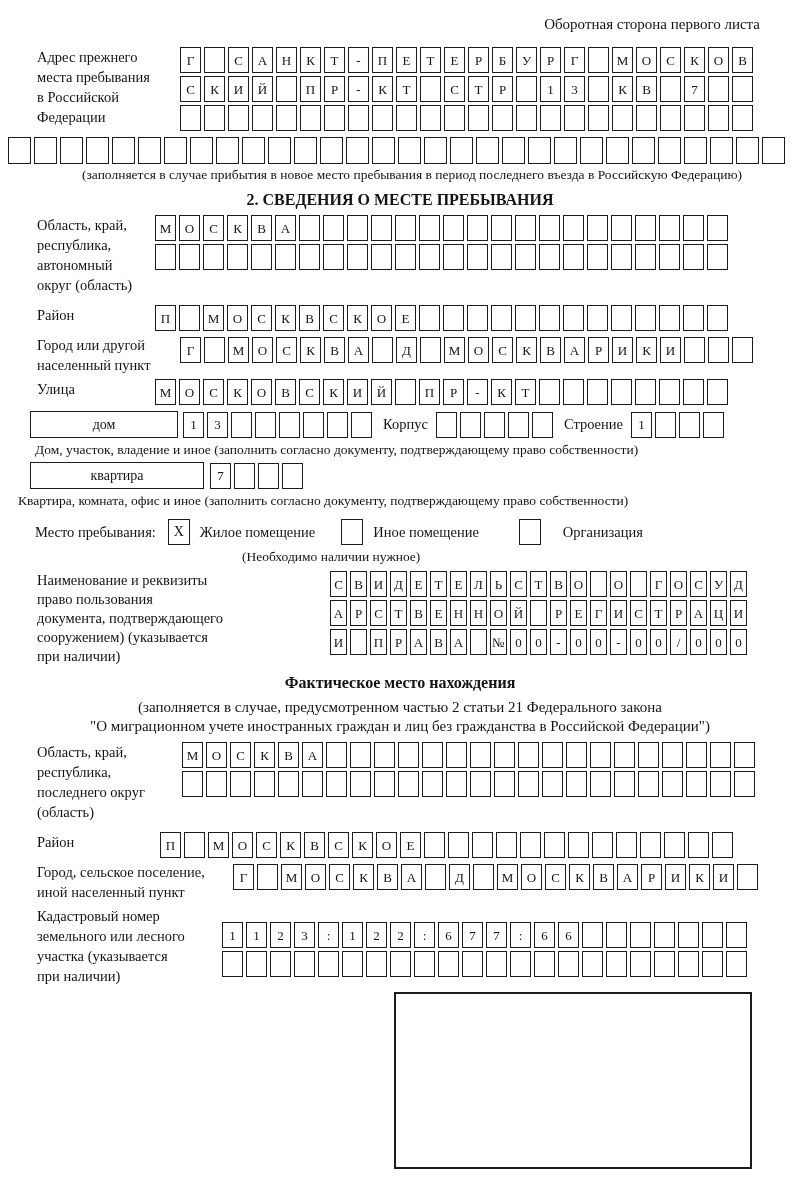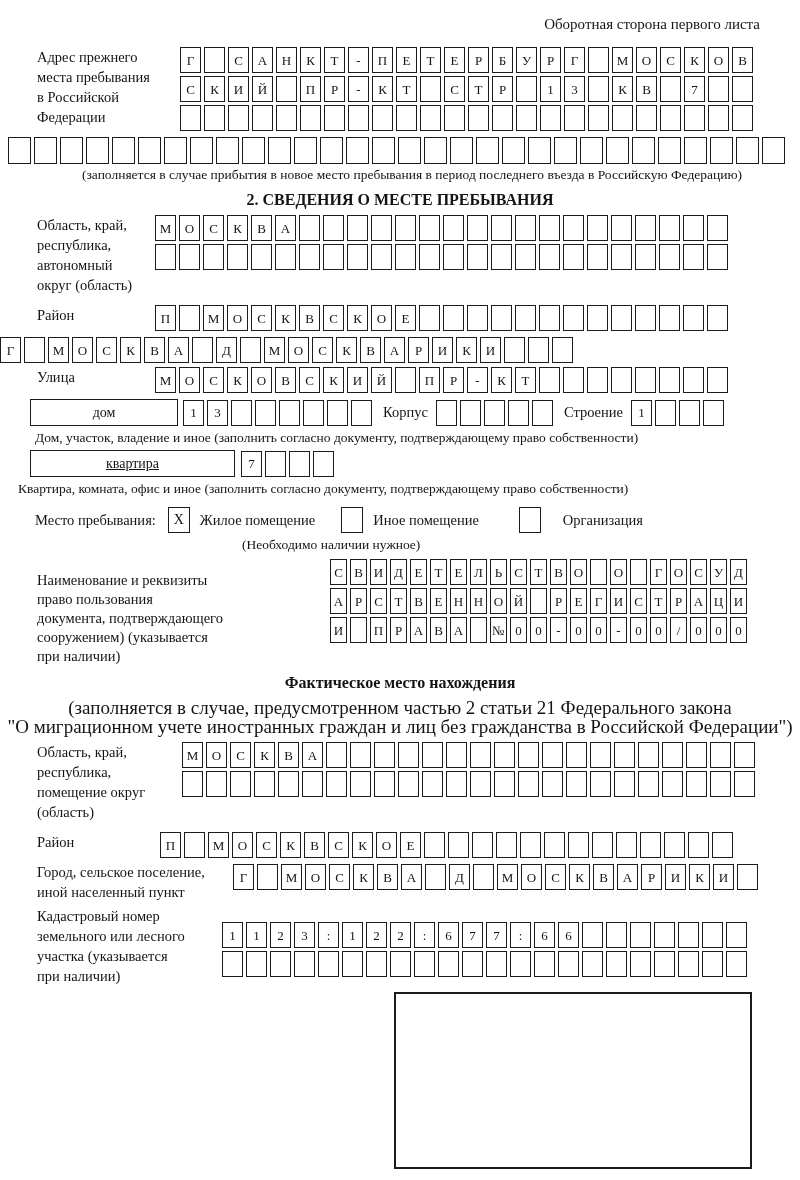--- a/index.html
+++ b/index.html
@@ -28,21 +28,21 @@
   .rows > .cells { margin-bottom:3px; }
 
   .field { display:flex; align-items:flex-start; }
   .flabel { line-height:20px; padding-left:37px; flex:0 0 auto; }
   .w120 { width:155px; }   
   .w145 { width:180px; }
   .w147 { width:182px; }
   .w125 { width:160px; }
   .w198 { width:233px; }
   .w187 { width:222px; }
-  .w295 { width:330px;margin-top:12px; }
+  .w295 { width:330px; }
 
   .center-note { text-align:center; font-size:13.5px; margin-top:3px;padding-left:24px; }
   .section-title { text-align:center; font-weight:bold; font-size:16px; margin:8px 0 6px 0; }
 
   .widebox {
     border:1.8px solid #1c1c1c; height:27px;
     display:flex; align-items:center; justify-content:center;
     font-size:14px;
   }
   .house-row, .apt-row { display:flex; align-items:center; margin-left:30px; }
@@ -283,20 +283,24 @@
         <span class="cell"></span>
         <span class="cell"></span>
         <span class="cell"></span>
         <span class="cell"></span>
         <span class="cell"></span>
         <span class="cell"></span>
       </div>
   </div>
 
   <div class="field mt4">
+    <div class="flabel w145">
+        <div>Город или другой</div>
+        <div>населенный пункт</div>
+      </div>
     <div class="cells c24 mt2">
         <span class="cell">Г</span>
         <span class="cell"></span>
         <span class="cell">М</span>
         <span class="cell">О</span>
         <span class="cell">С</span>
         <span class="cell">К</span>
         <span class="cell">В</span>
         <span class="cell">А</span>
         <span class="cell"></span>
@@ -372,21 +376,21 @@
     <div class="cells c24">
         <span class="cell">1</span>
         <span class="cell"></span>
         <span class="cell"></span>
         <span class="cell"></span>
       </div>
   </div>
   <div class="small-note" style="margin-left:35px;">Дом, участок, владение и иное (заполнить согласно документу, подтверждающему право собственности)</div>
 
   <div class="apt-row mt4">
-    <div class="widebox" style="width:205px;text-decoration:underline;">квартира</div>
+    <div class="widebox" style="width:174px;">квартира</div>
     <div class="cells c24" style="margin-left:6px;">
         <span class="cell">7</span>
         <span class="cell"></span>
         <span class="cell"></span>
         <span class="cell"></span>
       </div>
   </div>
   <div class="small-note" style="margin-left:18px;">Квартира, комната, офис и иное (заполнить согласно документу, подтверждающему право собственности)</div>
 
   <div class="stay-row">
@@ -475,30 +479,30 @@
           <span class="cell">0</span>
           <span class="cell">/</span>
           <span class="cell">0</span>
           <span class="cell">0</span>
           <span class="cell">0</span>
         </div>
     </div>
   </div>
 
   <div class="section-title mt8">Фактическое место нахождения</div>
-  <div style="text-align:center;font-size:19px;line-height:19px;">
+  <div style="text-align:center;font-size:15px;line-height:19px;">
       <div>(заполняется в случае, предусмотренном частью 2 статьи 21 Федерального закона</div>
       <div>"О миграционном учете иностранных граждан и лиц без гражданства в Российской Федерации")</div>
     </div>
 
   <div class="field mt6">
     <div class="flabel w147">
         <div>Область, край,</div>
         <div>республика,</div>
-        <div>помещение округ</div>
+        <div>последнего округ</div>
         <div>(область)</div>
       </div>
     <div class="rows">
       <div class="cells c24">
           <span class="cell">М</span>
           <span class="cell">О</span>
           <span class="cell">С</span>
           <span class="cell">К</span>
           <span class="cell">В</span>
           <span class="cell">А</span>

